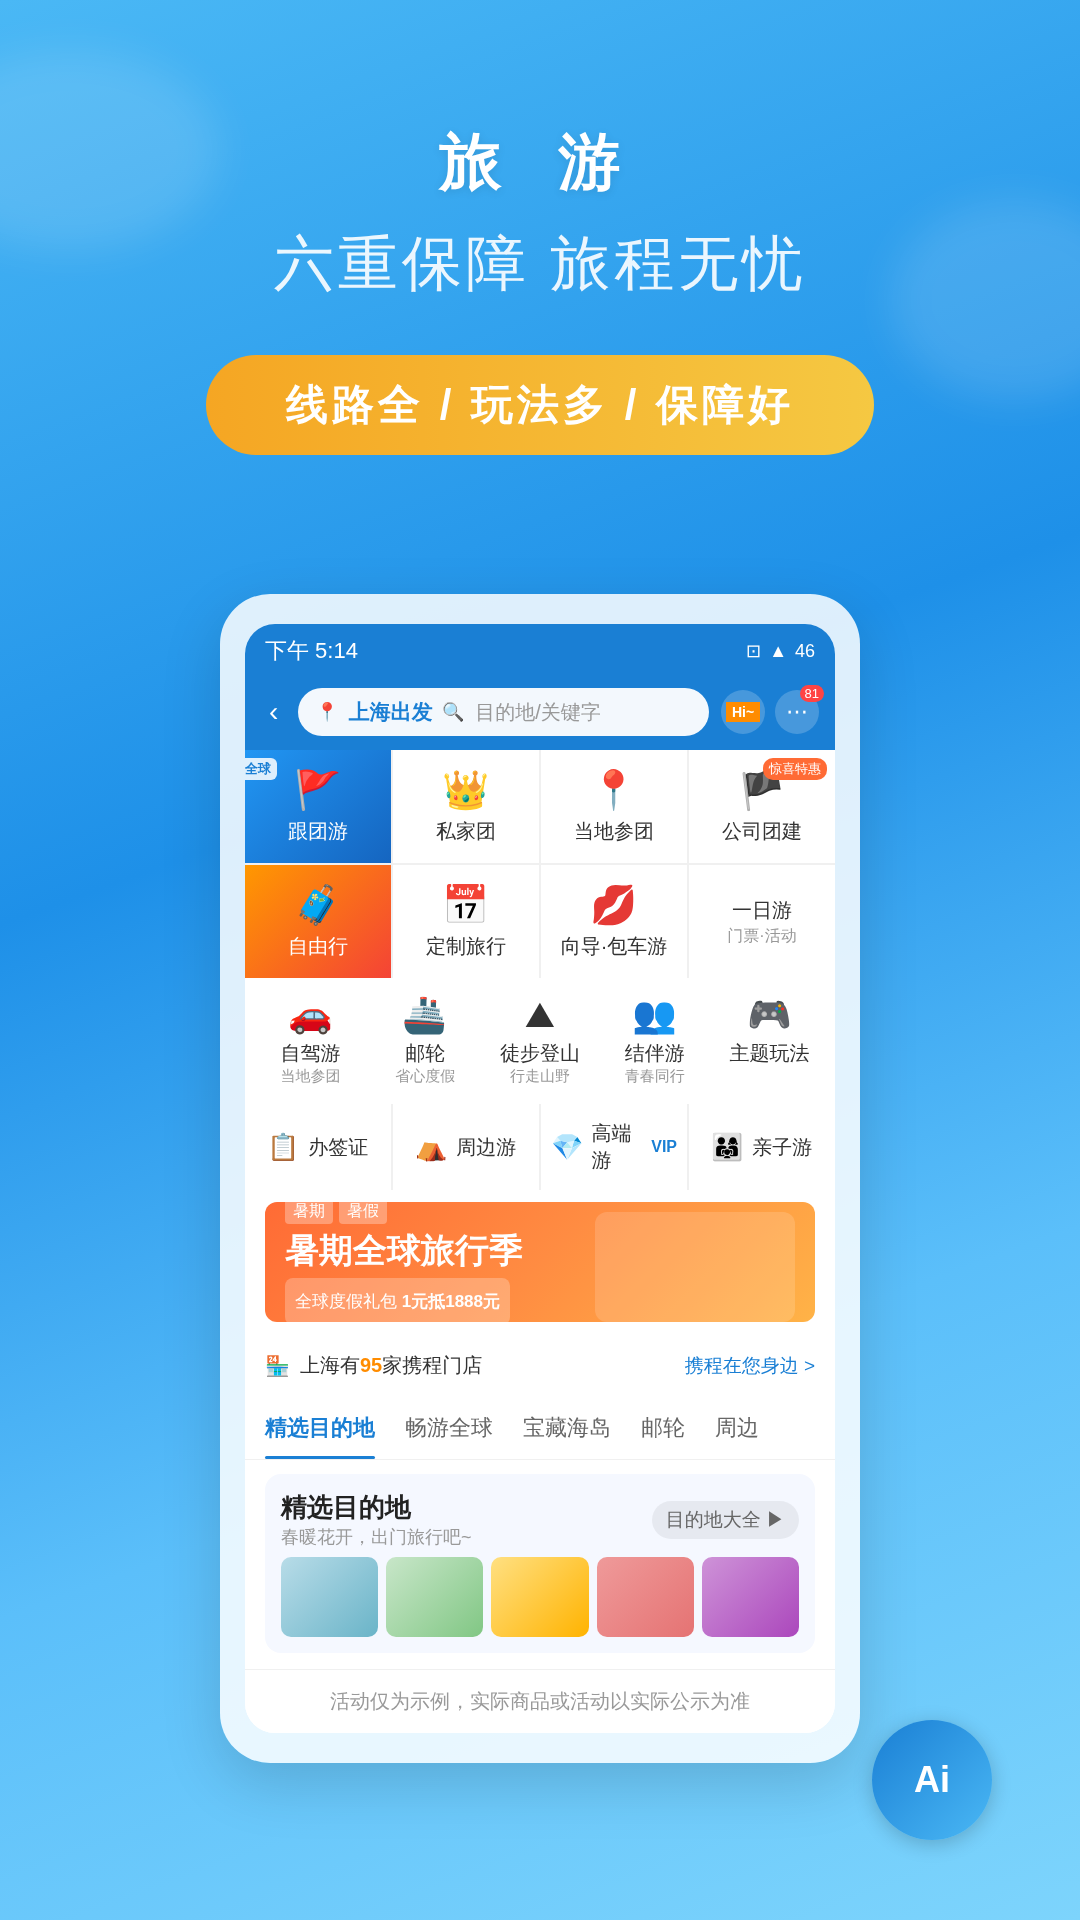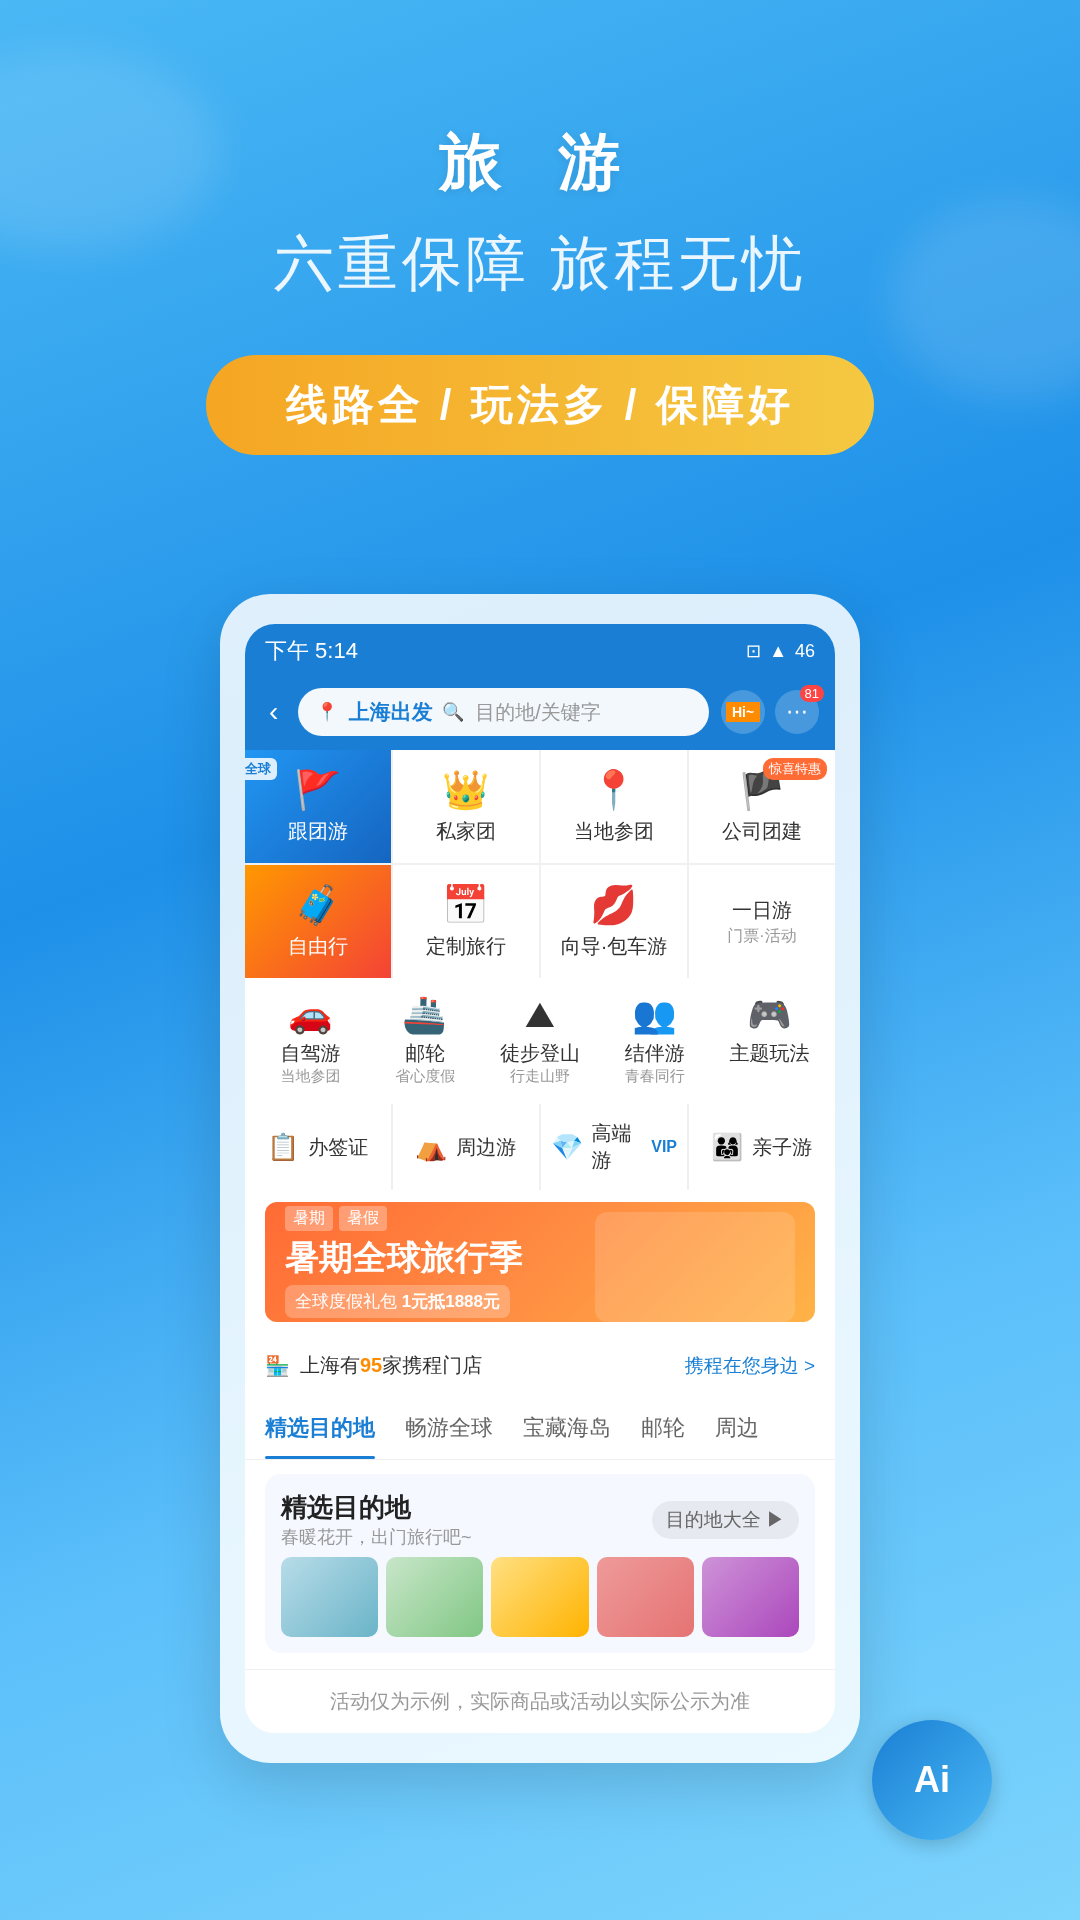--- a/index.html
+++ b/index.html
@@ -244,21 +244,21 @@
       position: relative;
       margin: 4px 10px;
     }
     .banner-text {
       color: #fff;
     }
     .banner-big { font-size: 34px; font-weight: 800; }
     .banner-promo {
       background: rgba(255,255,255,0.25);
       border-radius: 8px;
-      padding: 5px 10px;
+      padding: 12px 10px;
       font-size: 17px;
       color: #fff;
       margin-top: 4px;
       display: inline-block;
     }
 
     
     .store-info {
       background: #fff;
       padding: 16px 20px;

